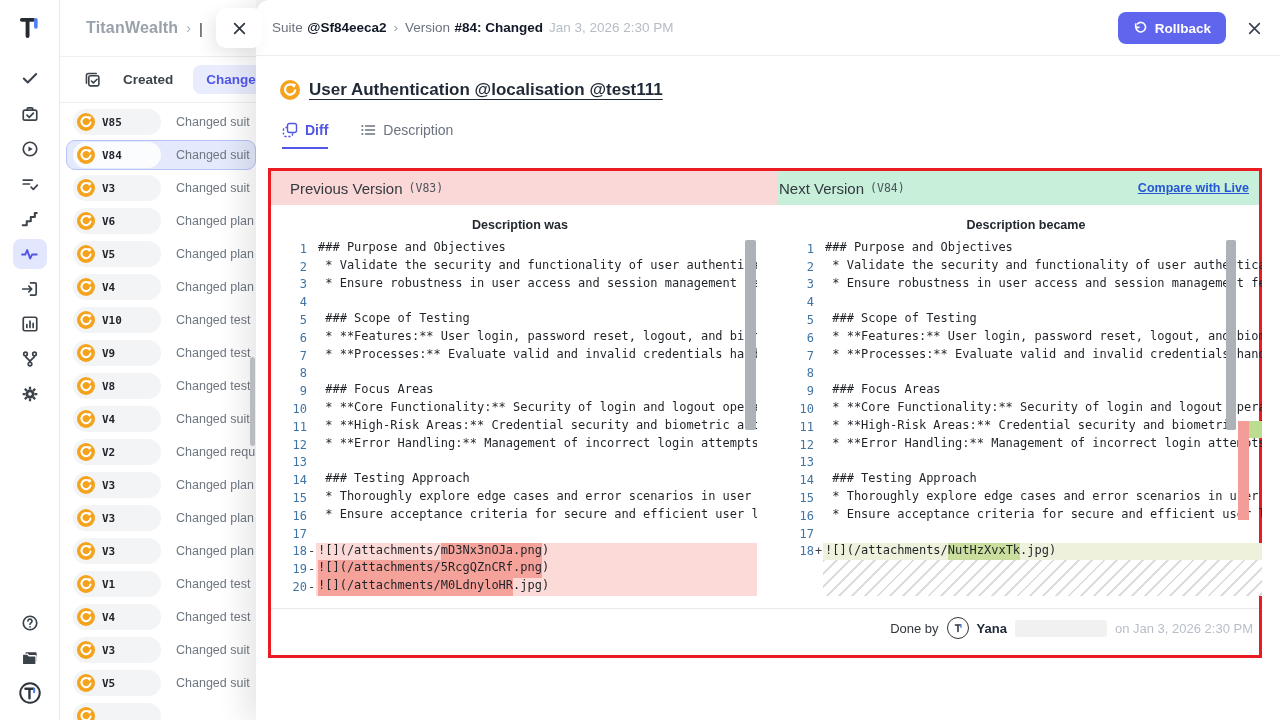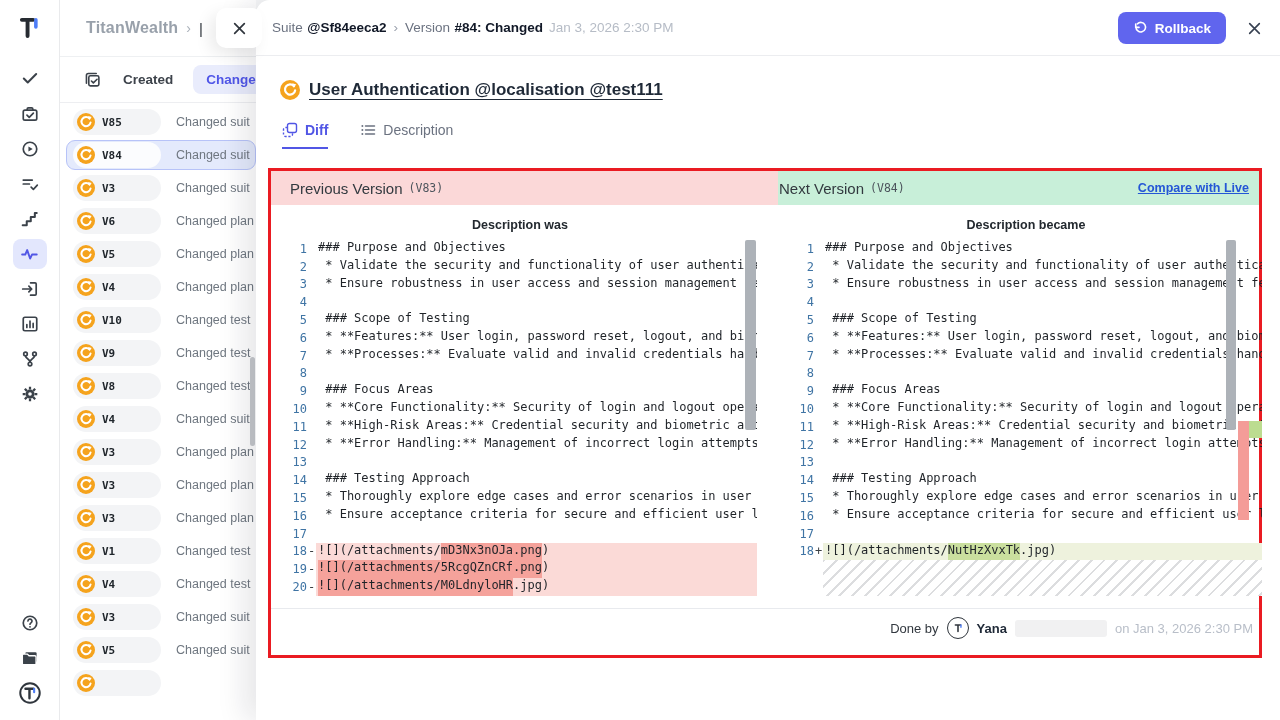--- a/index.html
+++ b/index.html
@@ -310,20 +310,31 @@
     </span>
     <span class="vlabel">Changed suit</span>
   </div>
       <div class="vrow">
     <span class="vbadge">
       <svg width="18" height="18" viewBox="0 0 18 18">
             <circle cx="9" cy="9" r="9" fill="#f5a31d"></circle>
             <path d="M12.6 5.6 A4.6 4.6 0 1 0 13.6 9.4" stroke="#fff" stroke-width="2" fill="none" stroke-linecap="round"></path>
             <path d="M11.2 2.9 L14.7 4.0 L12.2 6.8 Z" fill="#fff"></path>
           </svg>
+      <span class="vnum">V2</span>
+    </span>
+    <span class="vlabel">Changed requ</span>
+  </div>
+      <div class="vrow">
+    <span class="vbadge">
+      <svg width="18" height="18" viewBox="0 0 18 18">
+            <circle cx="9" cy="9" r="9" fill="#f5a31d"></circle>
+            <path d="M12.6 5.6 A4.6 4.6 0 1 0 13.6 9.4" stroke="#fff" stroke-width="2" fill="none" stroke-linecap="round"></path>
+            <path d="M11.2 2.9 L14.7 4.0 L12.2 6.8 Z" fill="#fff"></path>
+          </svg>
       <span class="vnum">V3</span>
     </span>
     <span class="vlabel">Changed plan</span>
   </div>
       <div class="vrow">
     <span class="vbadge">
       <svg width="18" height="18" viewBox="0 0 18 18">
             <circle cx="9" cy="9" r="9" fill="#f5a31d"></circle>
             <path d="M12.6 5.6 A4.6 4.6 0 1 0 13.6 9.4" stroke="#fff" stroke-width="2" fill="none" stroke-linecap="round"></path>
             <path d="M11.2 2.9 L14.7 4.0 L12.2 6.8 Z" fill="#fff"></path>

